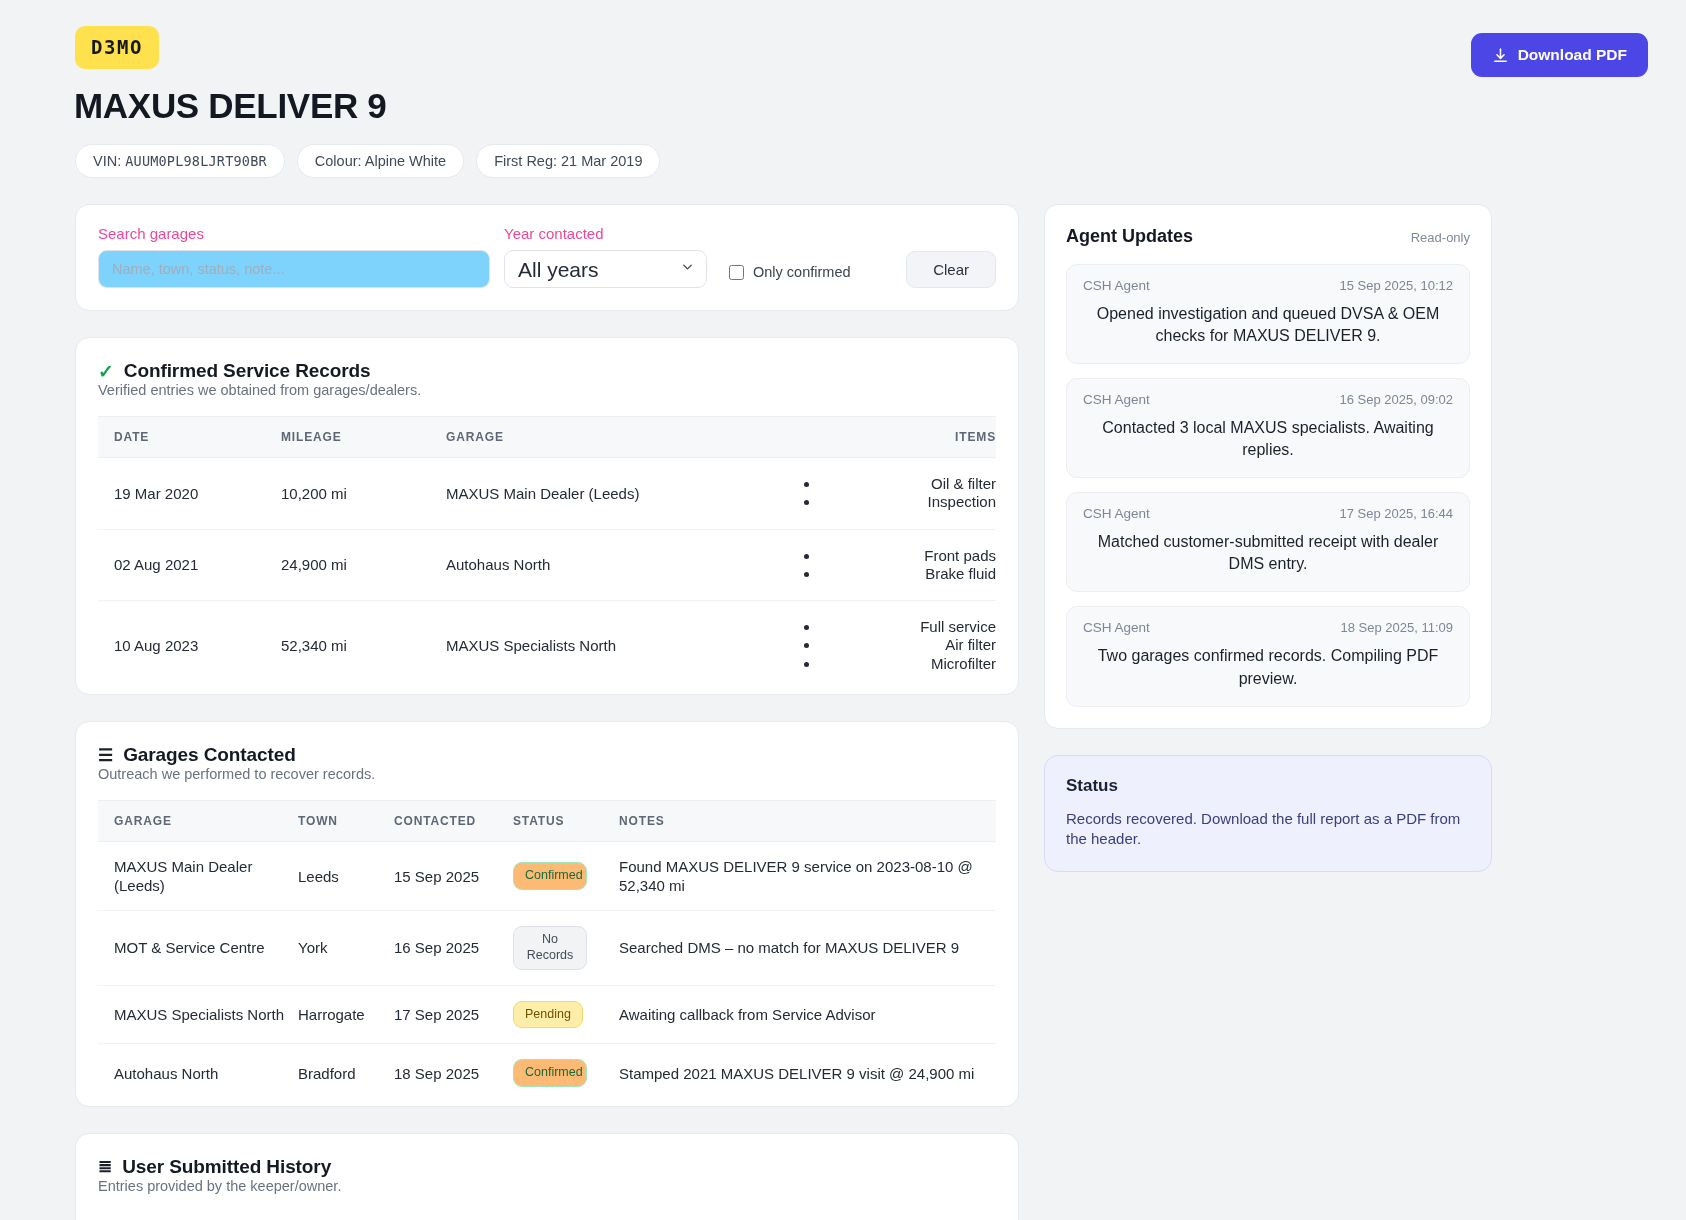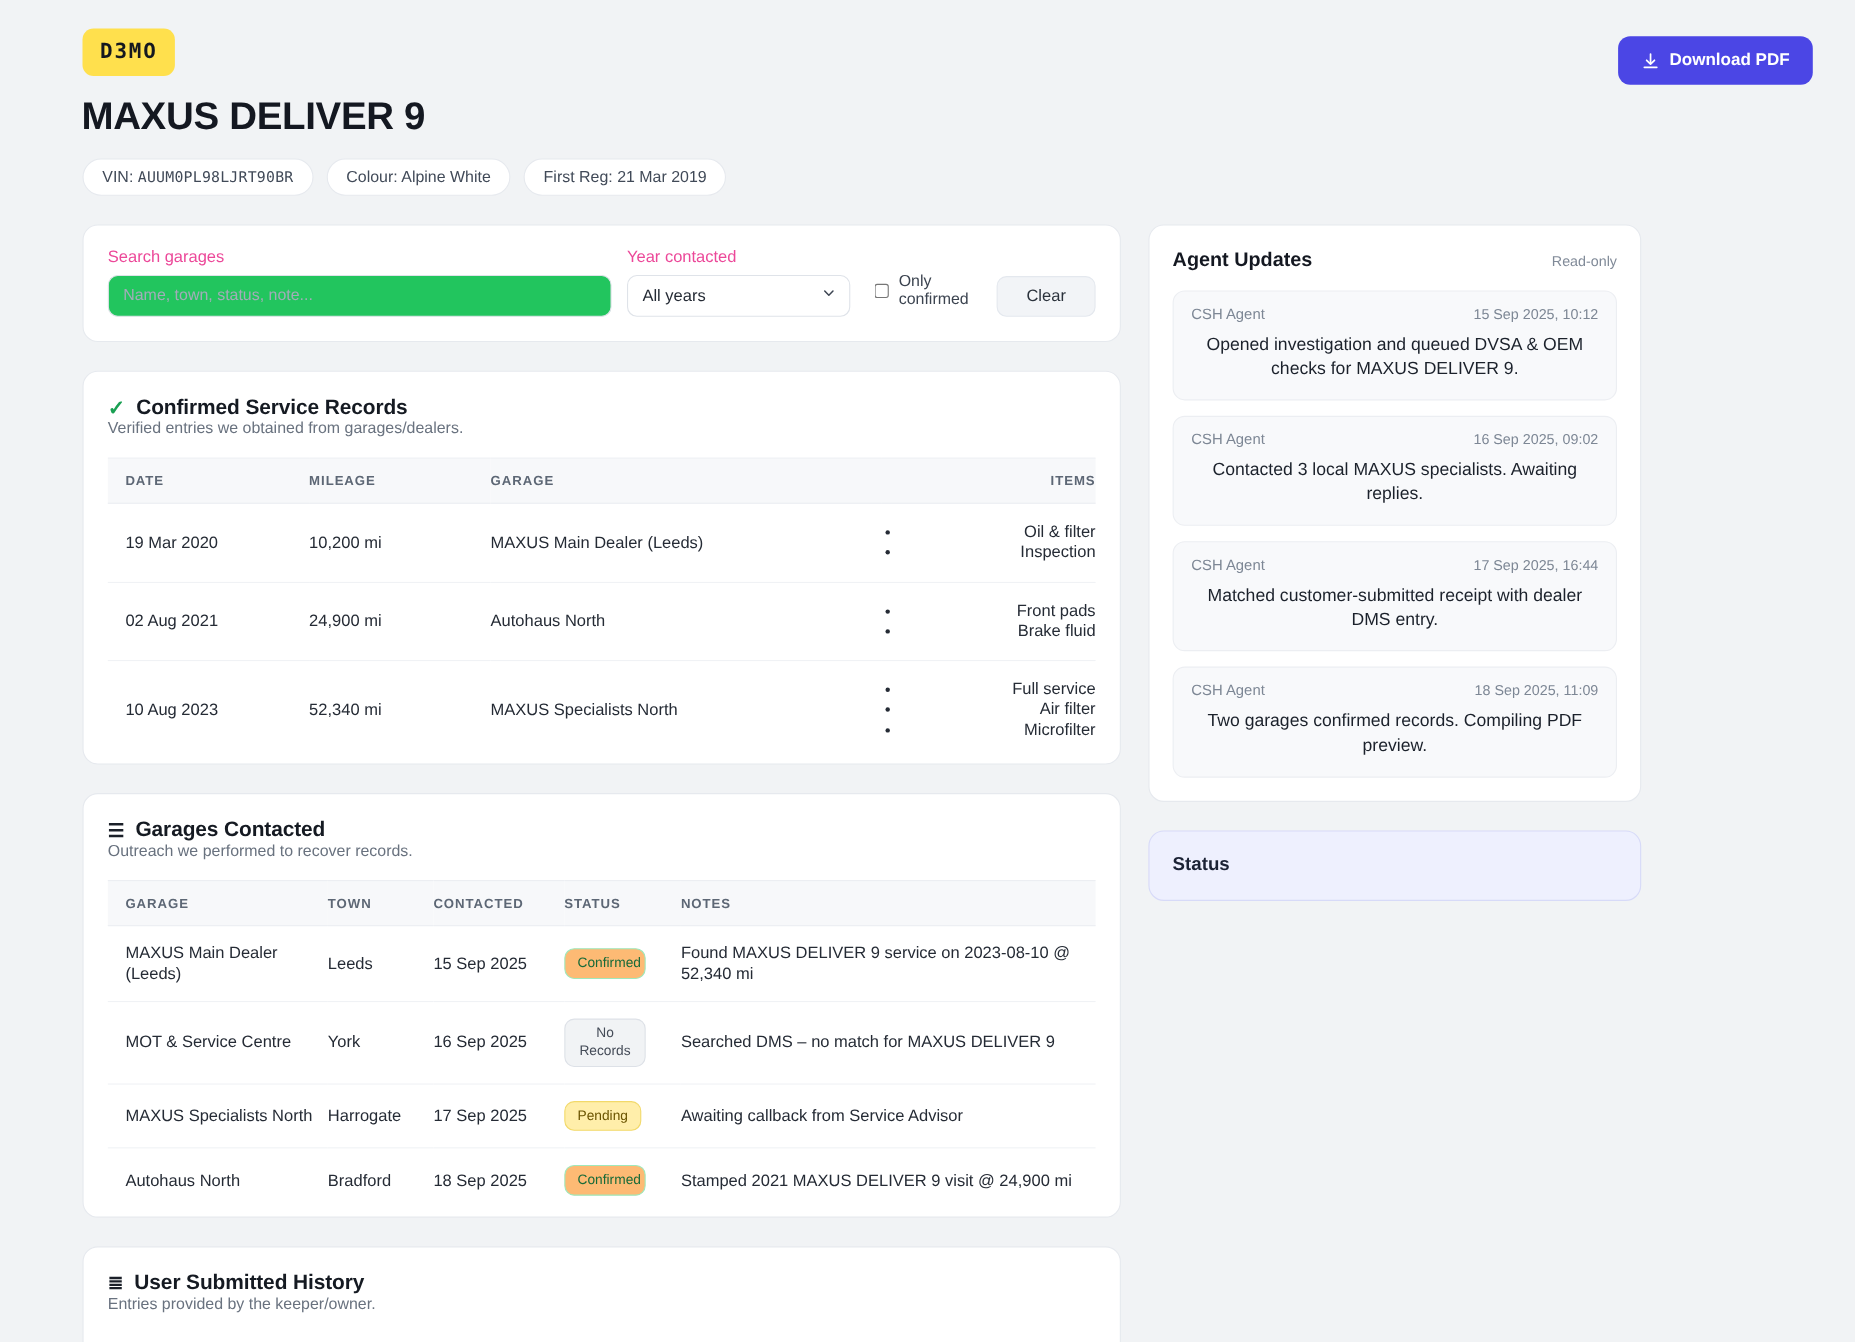--- a/index.html
+++ b/index.html
@@ -76,32 +76,32 @@
     border: 1px solid #e6e9ee;
     border-radius: 14px;
     margin-bottom: 26px;
   }
 
   
   .filters { display: flex; align-items: flex-end; gap: 14px; padding: 20px 22px 22px; }
   .field { display: flex; flex-direction: column; }
   .field-label { font-size: 15px; color: #ec4899; margin-bottom: 8px; }
   .search-input {
-    width: 458px; height: 38px;
+    width: 392px; height: 38px;
     border: 1px solid #dfe3e9; border-radius: 9px;
     padding: 0 13px; font-size: 14.5px;
     font-family: "Liberation Sans", sans-serif;
-    color: #2b323c; background:#22c55e; outline: none;
+    color: #2b323c; background:#7dd3fc; outline: none;
   }
   .search-input::placeholder { color: #a3acb9; }
   .select-wrap { position: relative; }
   .year-select {
     width: 203px; height: 38px;
     border: 1px solid #dfe3e9; border-radius: 9px;
-    padding: 0 32px 0 13px; font-size: 15px;
+    padding: 0 32px 0 13px; font-size: 21px;
     font-family: "Liberation Sans", sans-serif;
     color: #252b35; background: #fff;
     appearance: none; -webkit-appearance: none; outline: none; cursor: pointer;
   }
   .caret {
     position: absolute; right: 12px; top: 50%; transform: translateY(-50%);
     pointer-events: none; color: #3d4552;
   }
   .check-row { display: flex; align-items: center; gap: 9px; padding-bottom: 8px; margin-left: 8px;}
   .check-row input { width: 15px; height: 15px; accent-color: #4b46e5; cursor: pointer; }
@@ -426,17 +426,18 @@
               <span class="update-who">CSH Agent</span>
               <span class="update-when">18 Sep 2025, 11:09</span>
             </div>
             <div class="update-text">Two garages confirmed records. Compiling PDF preview.</div>
           </div>
         </div>
       </div>
 
       <div class="status-card">
         <div class="status-title">Status</div>
+        <div class="status-text">Records recovered. Download the full report as a PDF from the header.</div>
       </div>
 
     </div>
   </div>
 </div>
 
 </body></html>

